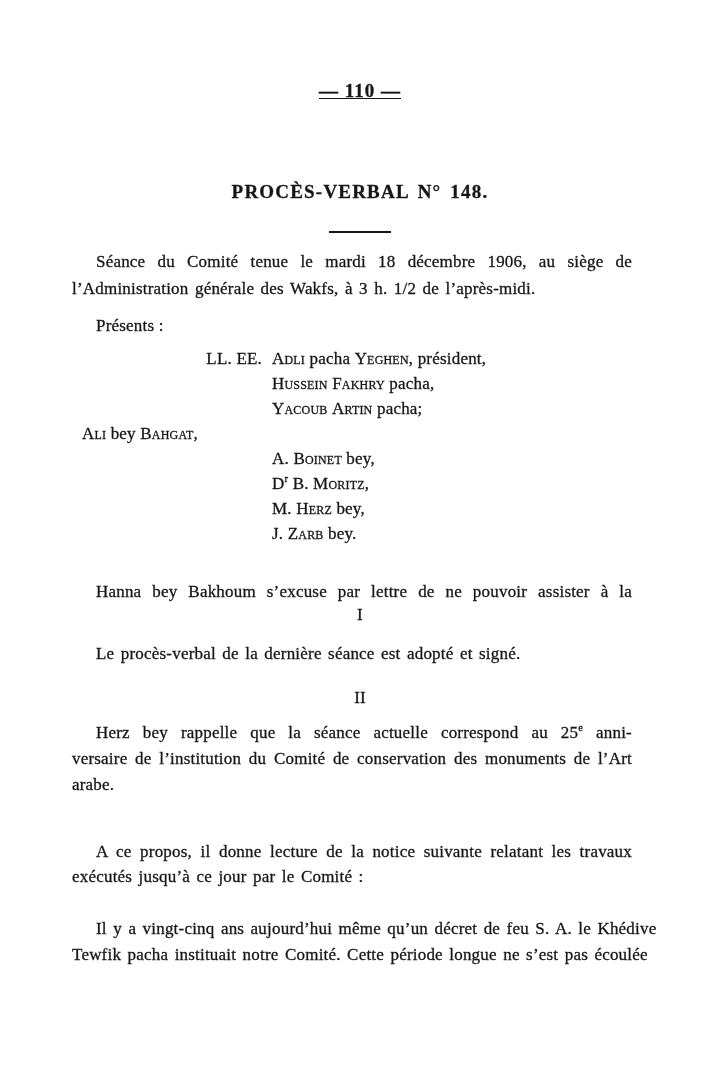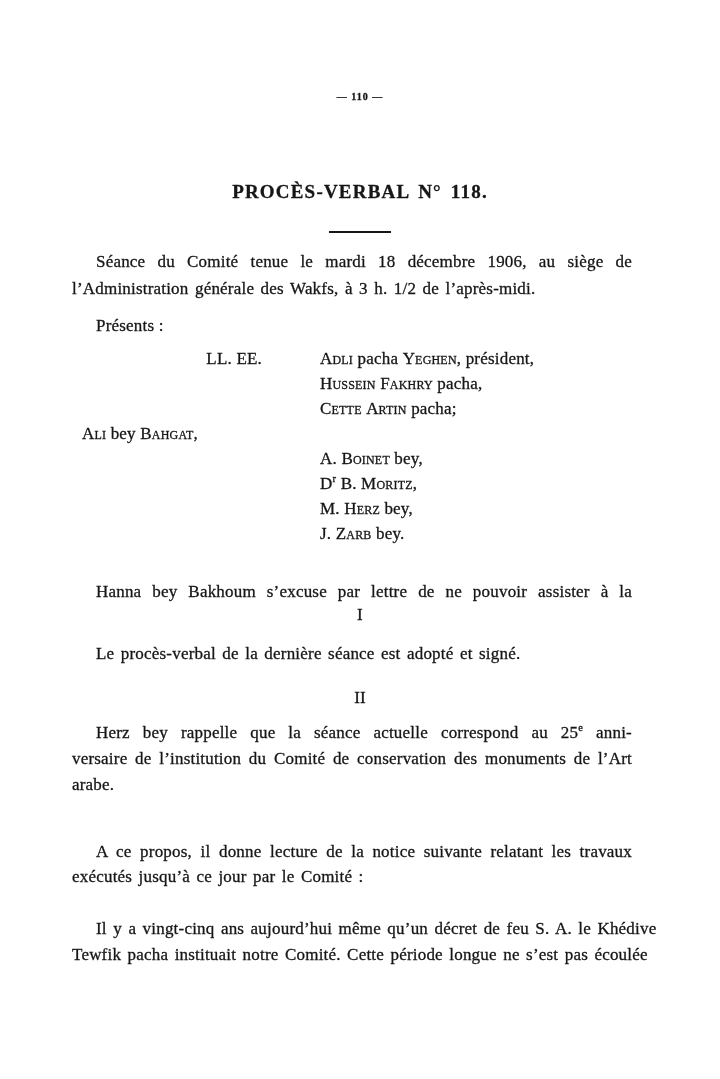--- a/index.html
+++ b/index.html
@@ -16,27 +16,27 @@
     letter-spacing: 0.2px;
   }
   .abs { position: absolute; }
   .center { left: 0; width: 720px; text-align: center; }
   .col { left: 72px; width: 560px; }
   .line { white-space: nowrap; line-height: 27px; }
   .lh25 .line, .line.lh25 { line-height: 25px; }
   .lh26 .line, .line.lh26 { line-height: 26px; }
   .j { text-align: justify; text-align-last: justify; }
   .indent { text-indent: 24px; }
-  .pagenum { top: 91px; font-size: 10px; font-weight: bold; letter-spacing: 1px; }
+  .pagenum { top: 80px; font-size: 19px; font-weight: bold; letter-spacing: 1px; text-decoration: underline; }
   .title { top: 181px; font-size: 19px; font-weight: bold; letter-spacing: 1.2px; word-spacing: 3px; }
   .title-rule { top: 231px; left: 329px; width: 62px; height: 2px; background: #161616; }
   .intro { top: 248px; }
   .presents { top: 312px; }
   .attendees { top: 346px; }
-  .att-row { display: flex; line-height: 25px; white-space: nowrap; gap: 48px; }
+  .att-row { display: flex; line-height: 25px; white-space: nowrap; }
   .att-prefix { width: 190px; text-align: right; flex: 0 0 190px; }
   .att-name { margin-left: 10px; }
   .sc { font-variant: small-caps; }
   sup.s { font-size: 0.62em; vertical-align: super; line-height: 0; }
   .apology { top: 578px; }
   .sec1-num { top: 603px; line-height: 24px; }
   .sec1-text { top: 640px; }
   .sec2-num { top: 686px; line-height: 24px; }
   .sec2-para1 { top: 720px; }
   .sec2-para2 { top: 791px; margin-top: 48px; }
@@ -45,21 +45,21 @@
   .closing { top: 916px; }
   .wordy { word-spacing: 2px; }
 </style>
 </head>
 <body>
 
 <div class="page">
 
   <div class="abs center pagenum">— 110 —</div>
 
-  <div class="abs center title">PROCÈS-VERBAL N° 118.</div>
+  <div class="abs center title">PROCÈS-VERBAL N° 148.</div>
   <div class="abs title-rule"></div>
 
   <div class="abs col intro wordy">
     <div class="line j indent">Séance du Comité tenue le mardi 18 décembre 1906, au siège de</div>
     <div class="line">l’Administration générale des Wakfs, à 3 h. 1/2 de l’après-midi.</div>
   </div>
 
   <div class="abs col presents">
     <div class="line indent">Présents :</div>
   </div>
@@ -68,21 +68,21 @@
     <div class="att-row">
       <span class="att-prefix">LL. EE.</span>
       <span class="att-name"><span class="sc">Adli</span><span> pacha </span><span class="sc">Yeghen</span><span>, président,</span></span>
     </div>
     <div class="att-row">
       <span class="att-prefix"></span>
       <span class="att-name"><span class="sc">Hussein</span><span> </span><span class="sc">Fakhry</span><span> pacha,</span></span>
     </div>
     <div class="att-row">
       <span class="att-prefix"></span>
-      <span class="att-name"><span class="sc">Cette</span><span> </span><span class="sc">Artin</span><span> pacha;</span></span>
+      <span class="att-name"><span class="sc">Yacoub</span><span> </span><span class="sc">Artin</span><span> pacha;</span></span>
     </div>
     <div class="att-row">
       <span class="att-name"><span class="sc">Ali</span><span> bey </span><span class="sc">Bahgat</span><span>,</span></span>
     </div>
     <div class="att-row">
       <span class="att-prefix"></span>
       <span class="att-name"><span>A. </span><span class="sc">Boinet</span><span> bey,</span></span>
     </div>
     <div class="att-row">
       <span class="att-prefix"></span>

